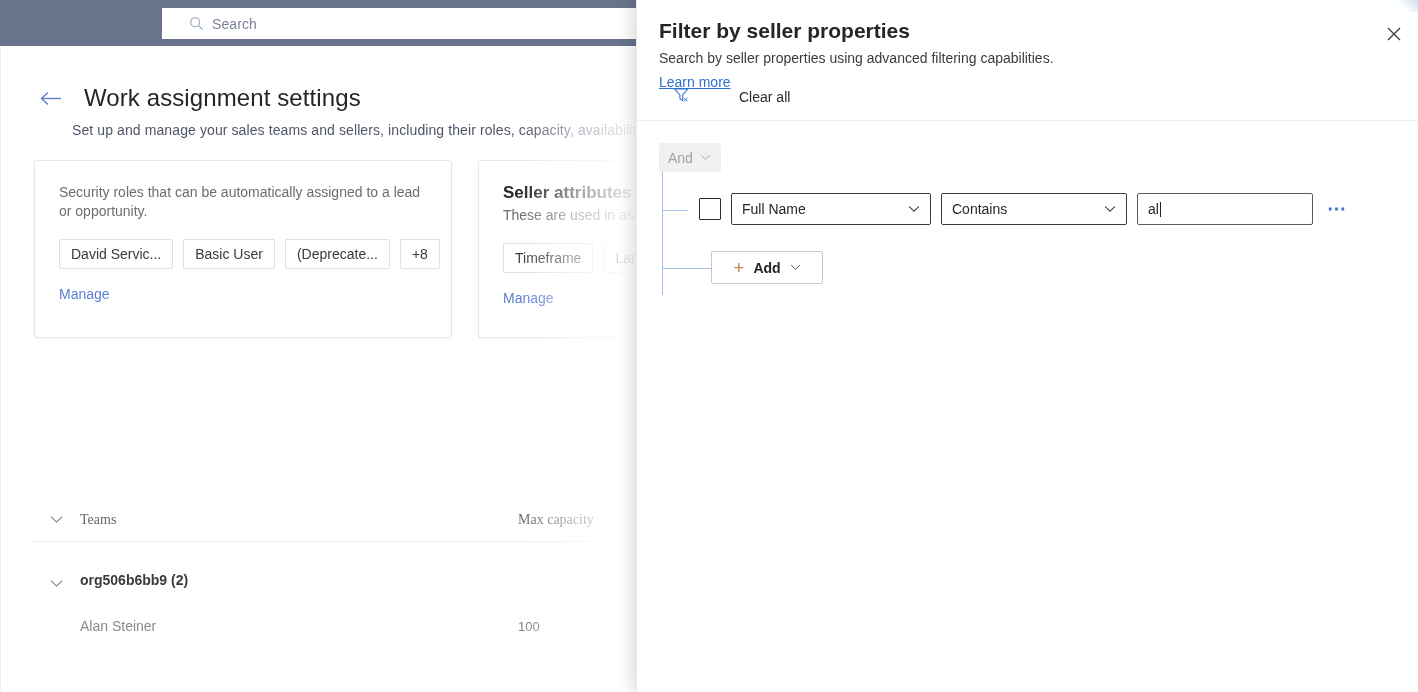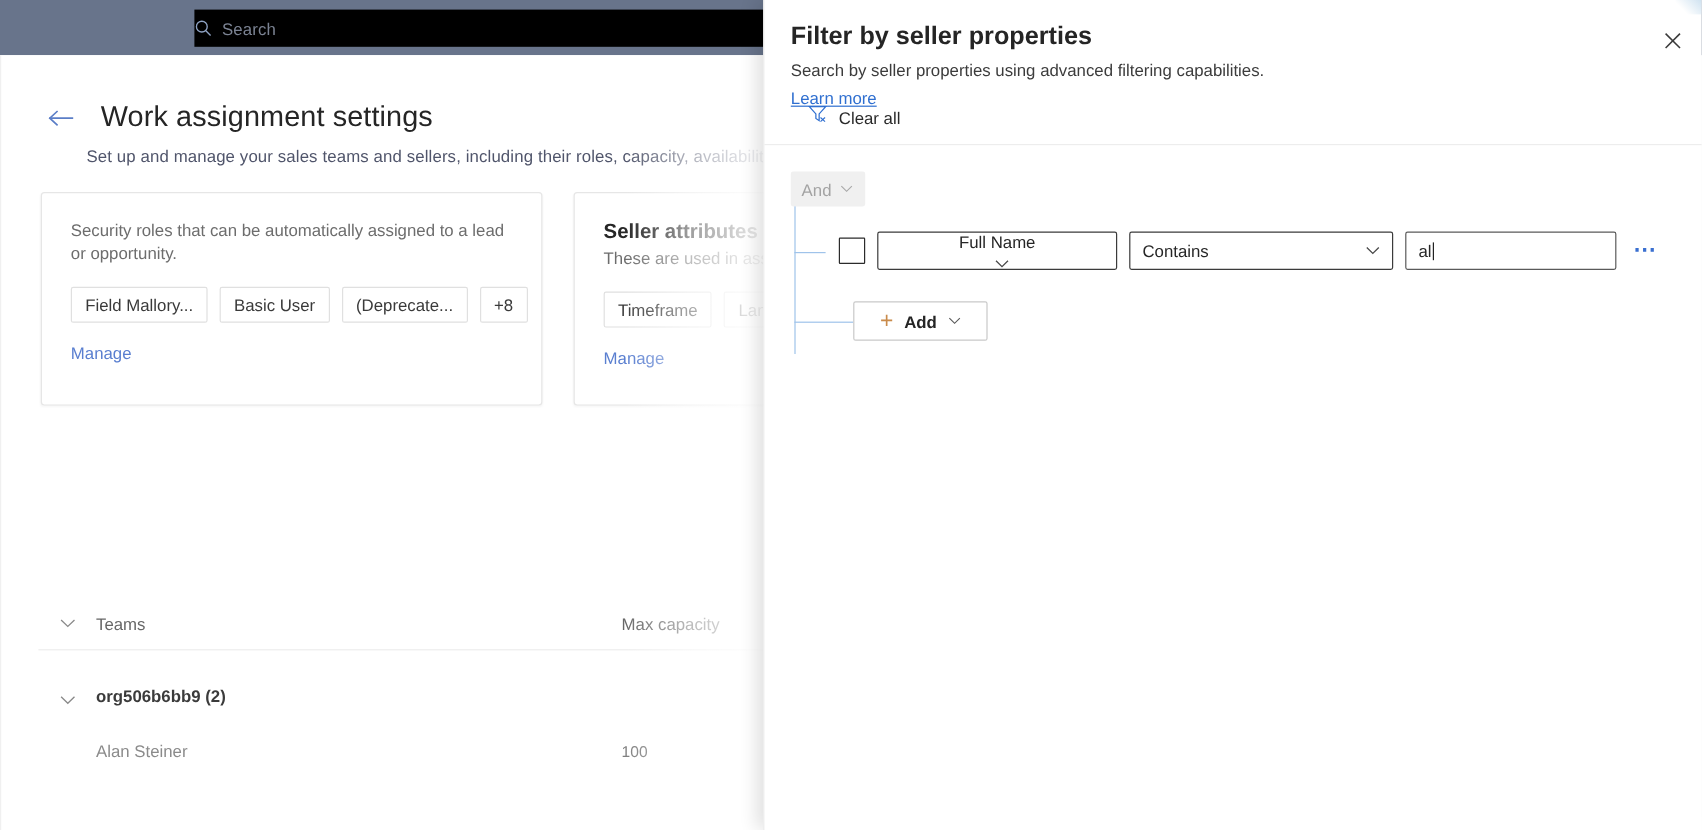--- a/index.html
+++ b/index.html
@@ -17,22 +17,22 @@
   .bg-app {
     position: absolute; left: 0; top: 0; width: 1418px; height: 692px;
     background: #ffffff;
   }
   .topbar {
     position: absolute; left: 0; top: 0; width: 1418px; height: 46px;
     background: #68748b;
   }
   .search-box {
     position: absolute; left: 162px; top: 8px; width: 552px; height: 31px;
-    background: #000000;
-    display: flex; align-items: center; padding-left: 0; gap: 8px;
+    background: #ffffff;
+    display: flex; align-items: center; padding-left: 27px; gap: 8px;
   }
   .search-icon svg { display: block; }
   .search-ph {
     font-size: 14px; color: #7b8393; letter-spacing: .1px;
   }
 
   .page-body { position: absolute; left: 0; top: 46px; width: 1418px; height: 646px; background:#fff; }
 
   .back-row {
     position: absolute; left: 40px; top: 38px; display: flex; align-items: center; gap: 22px;
@@ -69,21 +69,21 @@
   .info-icon { color:#707070; line-height:0; }
 
   .tabs { position:absolute; left:32px; top:368px; display:flex; gap:28px; align-items:flex-end; }
   .tab { font-size:14px; color:#55565a; padding-bottom:10px; position:relative; cursor:pointer; }
   .tab.active { color:#2b2b2b; }
   .tab.active::after {
     content:""; position:absolute; left:0; right:0; bottom:0; height:3px; background:#6b8fd8; border-radius:2px;
   }
 
   .grid { position:absolute; left:32px; top:452px; width: 604px; }
-  .grid-head { display:flex; align-items:center; height:44px; border-bottom:1px solid #ededed; }
+  .grid-head { display:flex; align-items:center; height:44px; border-bottom:1px solid #ededed;font-family:Liberation Serif, serif; }
   .grid-row { display:flex; align-items:flex-end; height:46px; }
   .cv { width:48px; display:flex; justify-content:center; color:#8a8a8a; line-height:0; }
   .c-name { flex:1; font-size:14px; }
   .c-cap  { width:118px; font-size:13px; color:#7e7e7e; }
   .grid-head .c-name, .grid-head .c-cap { color:#676767; font-size:14px; }
   .grid-row.group .c-name { color:#3b3b3b; font-weight:600; }
   .grid-row.seller .c-name { color:#8b8b8b; padding-left:0px; }
   .grid-row.seller .cv { visibility:hidden; }
 
   
@@ -114,21 +114,21 @@
     display:flex; align-items:baseline; gap:8px;flex-direction:column;
   }
   .panel-sub a { color:#2f6fd0; text-decoration:underline; cursor:pointer; }
   .panel-close {
     position:absolute; right:8px; top:20px; width:32px; height:28px;
     display:flex; align-items:center; justify-content:center; color:#3a3a3a; cursor:pointer;
   }
   .clear-all {
     position:absolute; left:36px; top:87px; display:flex; align-items:center; gap:9px; cursor:pointer;
   }
-  .clear-all .lbl { font-size:14px; color:#2a2a2a; }
+  .clear-all .lbl { font-size:14px; color:#2a2a2a;margin-left:40px; }
   .panel-divider {
     position:absolute; left:0; top:120px; width:782px; height:1px; background:#ededed;
   }
 
   .filter-area { position:absolute; left:0; top:120px; width:782px; height:572px; }
 
   .and-pill {
     position:absolute; left:22px; top:23px; height:29px; min-width:62px;
     background:#f0f0f0; border-radius:2px;
     display:flex; align-items:center; gap:7px; padding:0 9px;
@@ -149,22 +149,22 @@
   .cb {
     width:22px; height:22px; border:1px solid #2b2b2b; background:#fff; border-radius:1px; cursor:pointer;
   }
   .fld {
     height:32px; border:1px solid #3b3b3b; border-radius:2px; background:#fff;
     display:flex; align-items:center; padding:0 10px; font-size:14px; color:#262626;
     cursor:pointer;
   }
   .fld .txt { flex:1; white-space:nowrap; overflow:hidden; }
   .fld .cv-sm { line-height:0; color:#4a4a4a; margin-left:8px; }
-  .fld.sel-field { width:200px;flex-direction:column; }
-  .fld.sel-op { width:220px; }
+  .fld.sel-field { width:200px; }
+  .fld.sel-op { width:186px; }
   .fld.val-input { width:176px; border-color:#5a5a5a; cursor:text; }
   .fld.val-input .txt { position:relative; }
   .caret {
     display:inline-block; width:1px; height:15px; background:#222; vertical-align:-3px; margin-left:1px;
   }
   .more-dots {
     font-size:19px; color:#3a6fd0; letter-spacing:1px; cursor:pointer; line-height:10px; padding:0 4px;
     font-weight:700;
   }
 
@@ -207,21 +207,21 @@
         </span>
         <span class="page-title">Work assignment settings</span>
       </div>
       <div class="page-sub">Set up and manage your sales teams and sellers, including their roles, capacity, availability a</div>
 
       <div class="cards">
 
         <div class="card">
           <p>Security roles that can be automatically assigned to a lead or opportunity.</p>
           <div class="chips">
-            <span class="chip">Field Mallory...</span>
+            <span class="chip">David Servic...</span>
             <span class="chip">Basic User</span>
             <span class="chip">(Deprecate...</span>
             <span class="chip">+8</span>
           </div>
           <span class="manage-link">Manage</span>
         </div>
 
         <div class="card">
           <h3>Seller attributes</h3>
           <p>These are used in assign</p>

